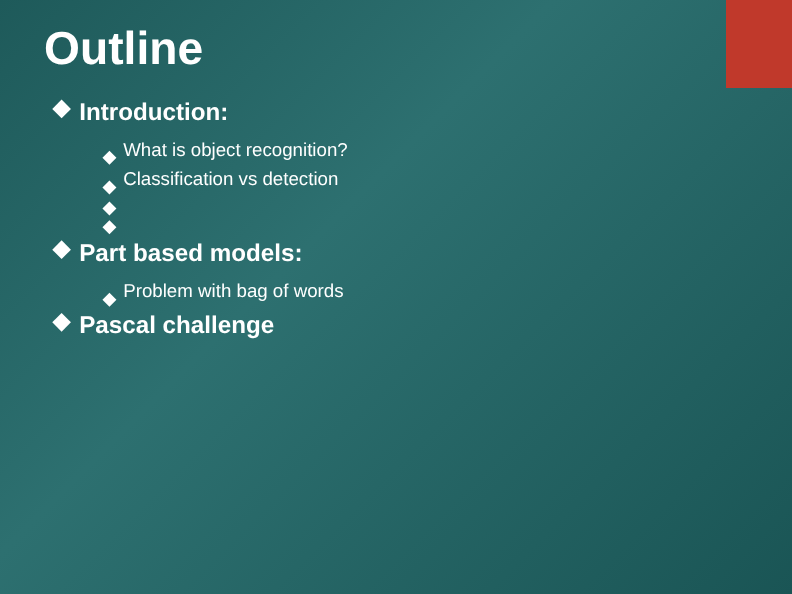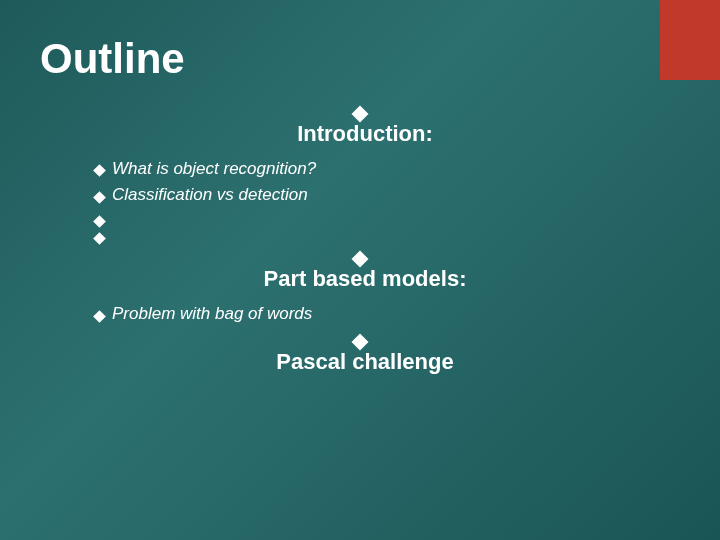--- a/index.html
+++ b/index.html
@@ -15,21 +15,21 @@
       background-image: linear-gradient(135deg, #1e5a5a 0%, #2d7070 40%, #1a5555 100%);
       font-family: Arial, sans-serif;
       color: #ffffff;
       overflow: hidden;
       position: relative;
     }
 
     .slide-container {
       width: 720px;
       height: 540px;
-      padding: 30px 40px;
+      padding: 15px 40px;
       position: relative;
     }
 
     
     .accent-rect {
       position: absolute;
       top: 0;
       right: 0;
       width: 60px;
       height: 80px;
@@ -43,42 +43,40 @@
       margin-bottom: 20px;
       margin-top: 5px;
     }
 
     .content-area {
       margin-left: 10px;
     }
 
     .level1-item {
       display: flex;
-      align-items: center;
+      align-items: flex-start;
       margin-bottom: 8px;
-      flex-direction: column;
     }
 
     .level1-text {
       font-size: 22px;
       font-weight: bold;
       color: #ffffff;
       line-height: 1.3;
     }
 
     .level2-group {
       margin-left: 45px;
       margin-bottom: 5px;
     }
 
     .level2-item {
       display: flex;
-      align-items: center;
+      align-items: flex-end;
       margin-bottom: 3px;
-      font-style: italic;
     }
 
     .level2-text {
       font-size: 17px;
       color: #ffffff;
       line-height: 1.4;
     }
 
     
     .diamond {

